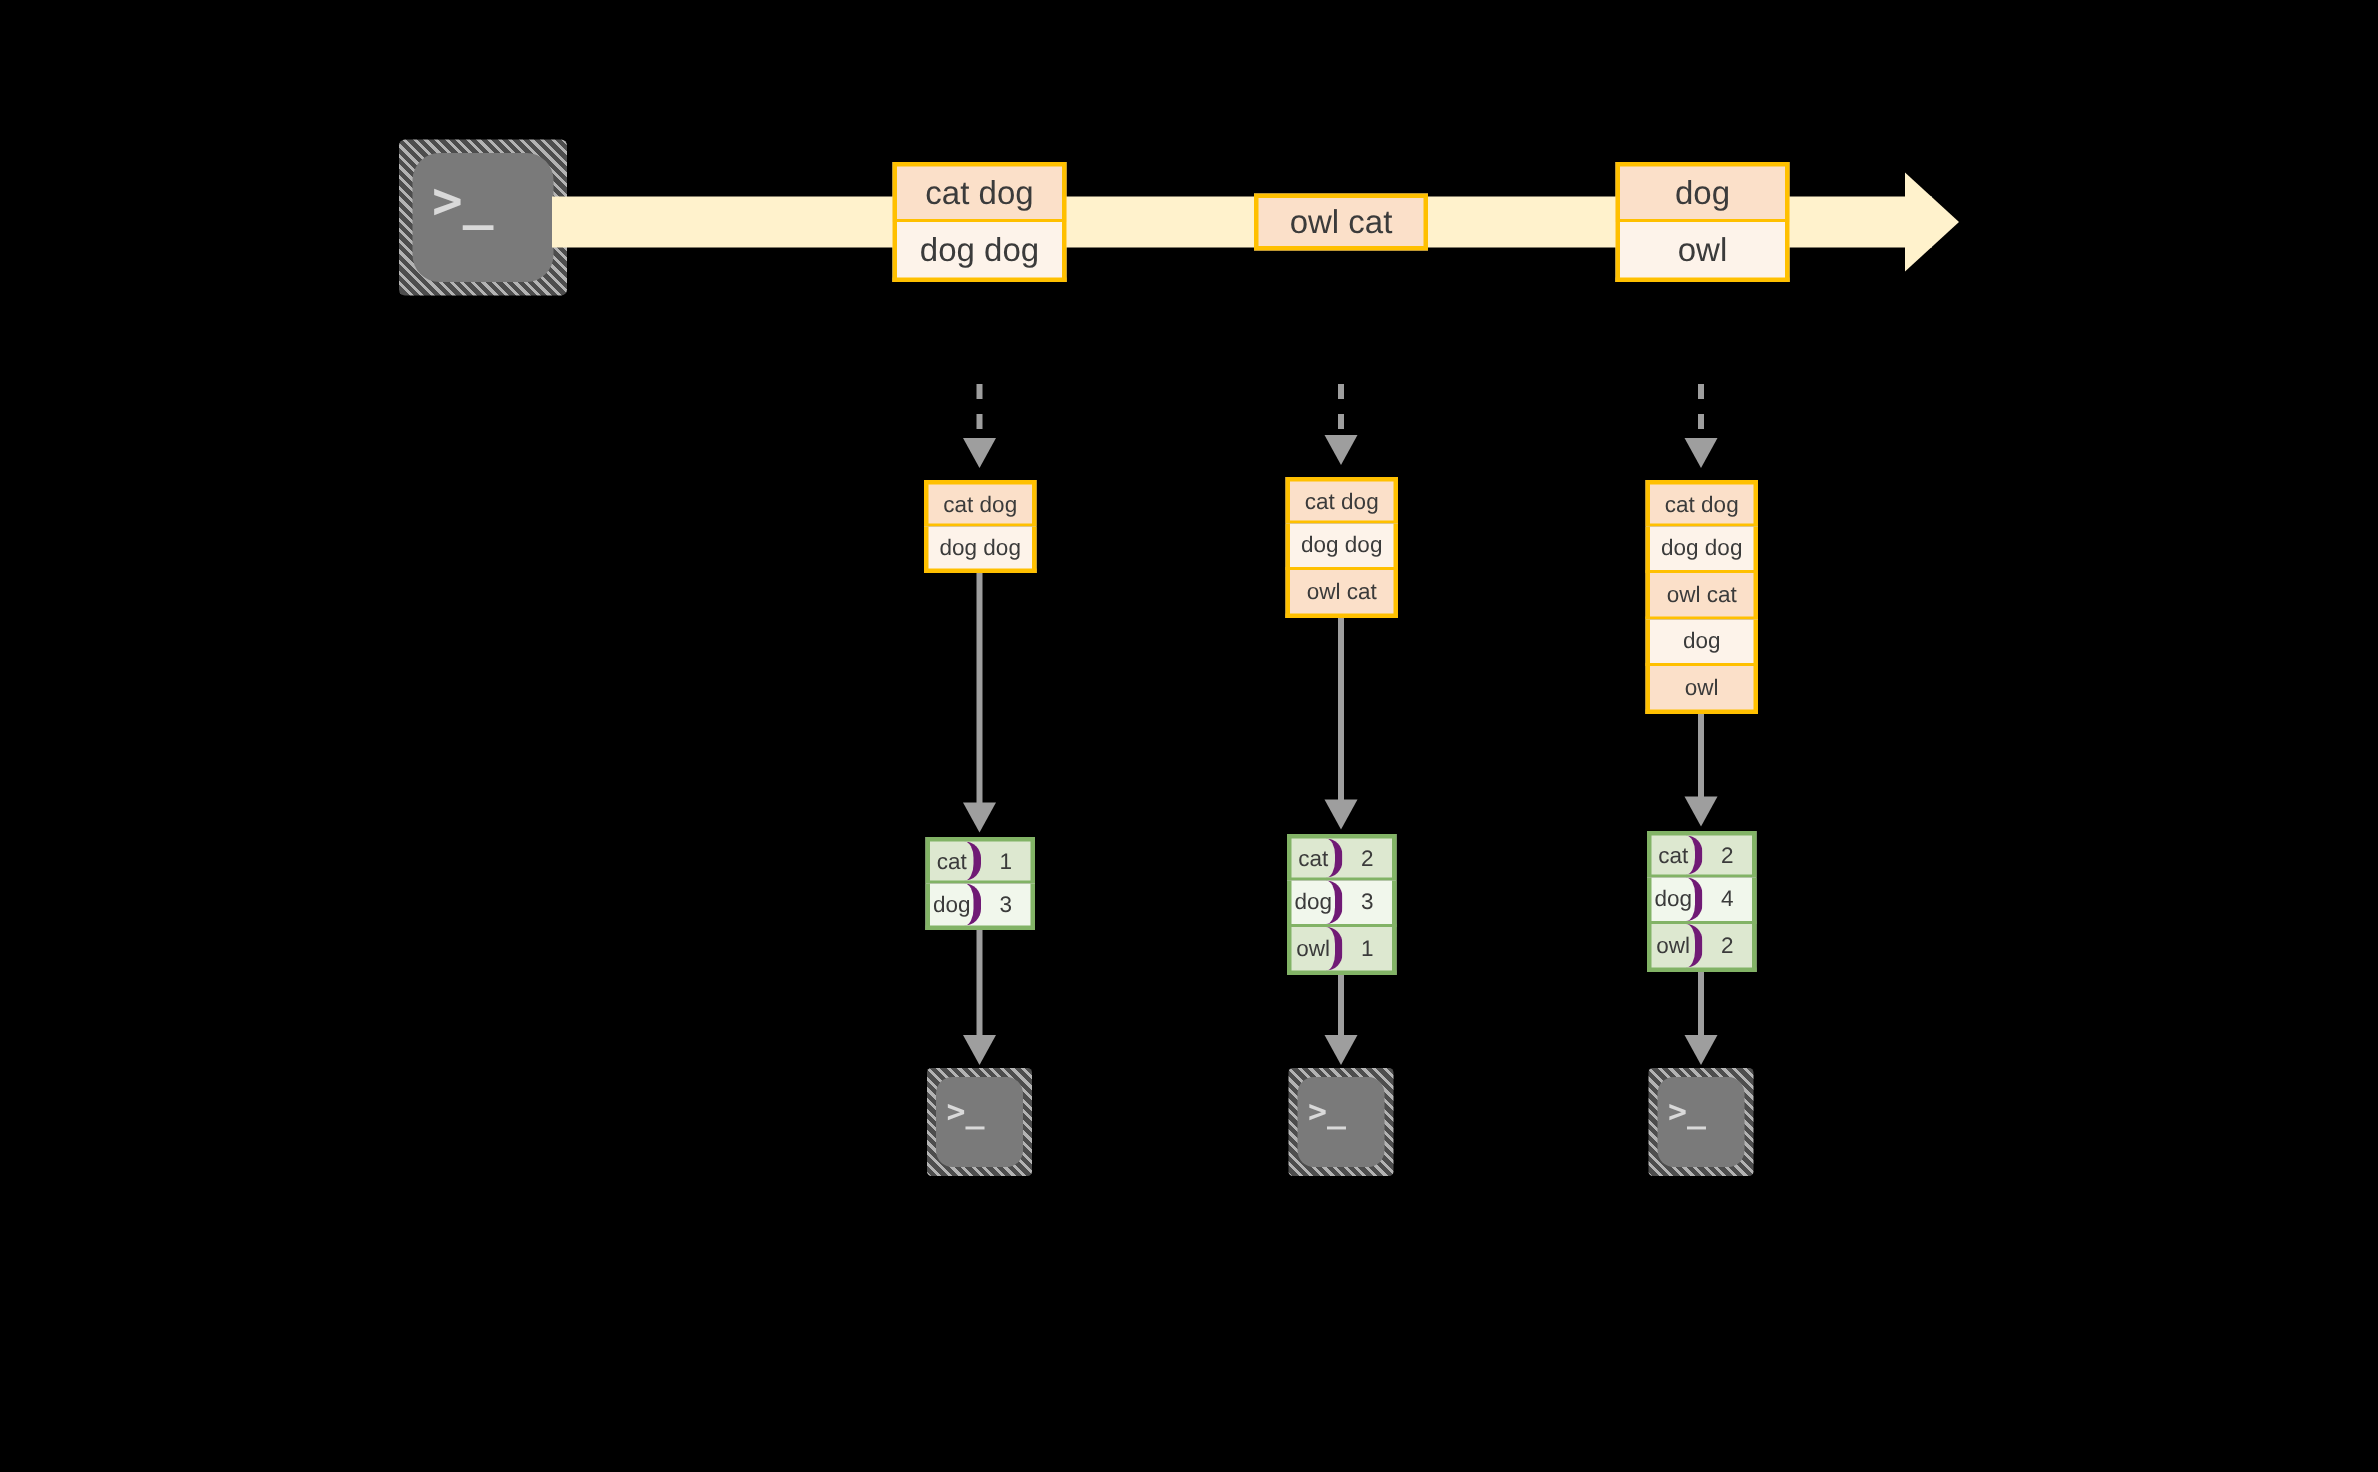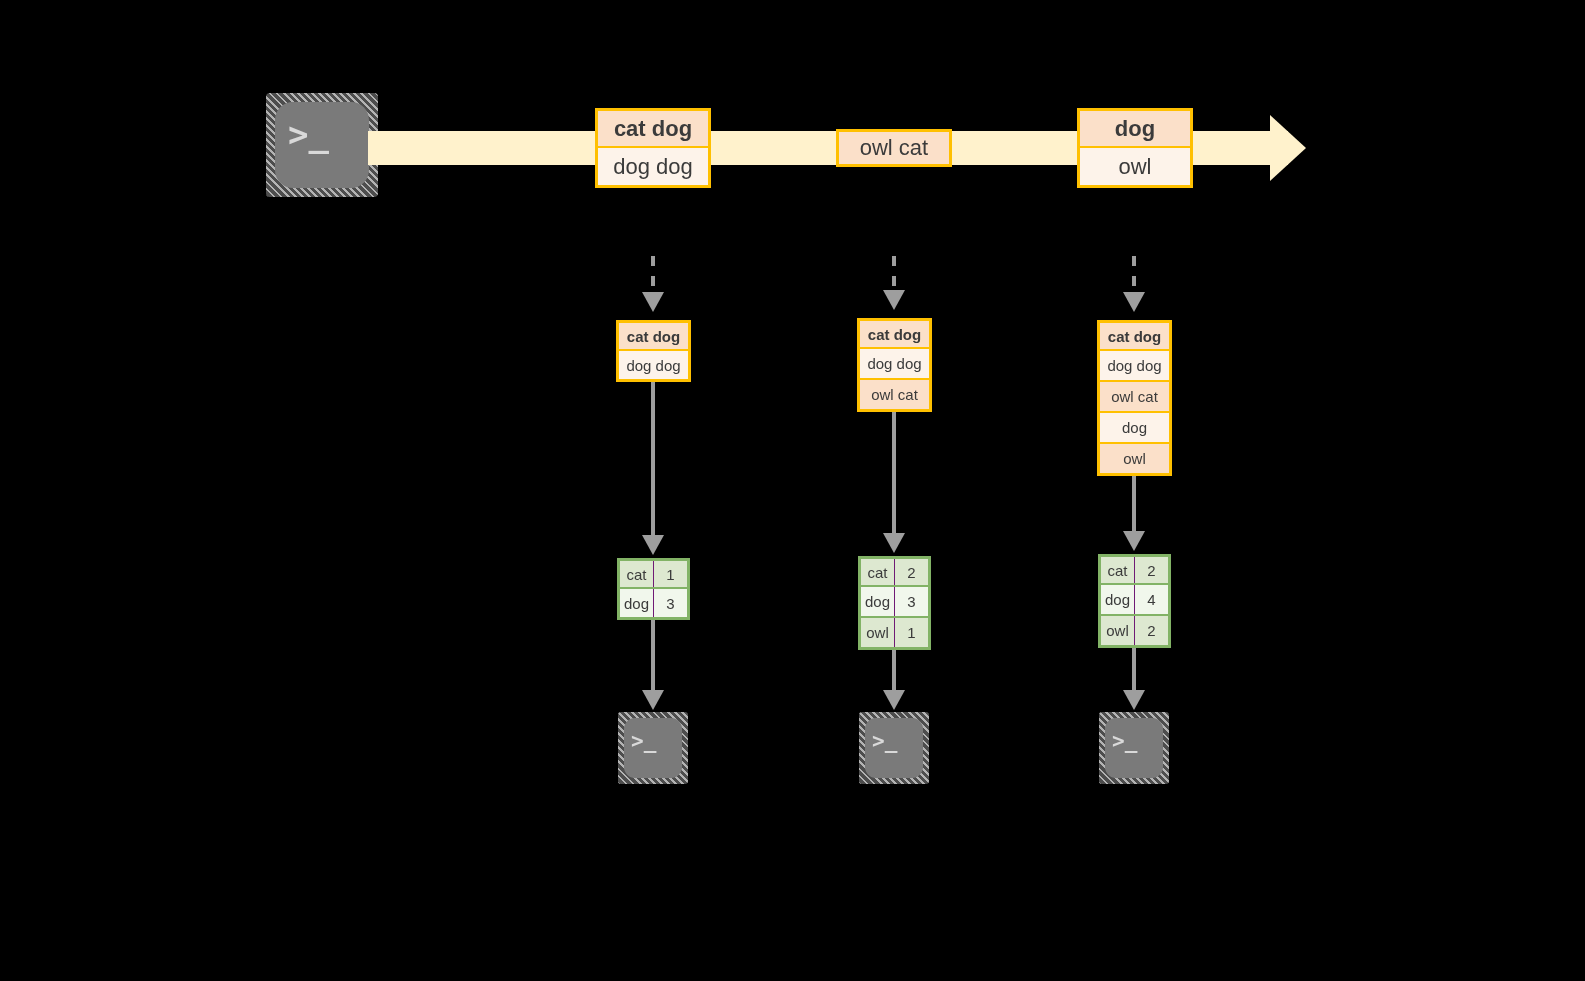--- a/index.html
+++ b/index.html
@@ -69,21 +69,21 @@
     box-sizing: border-box;
     border: 3px solid #FFC000;
     background: #FBE0C9;
     color: #3b3b3b;
     display: flex;
     align-items: center;
     justify-content: center;
     white-space: nowrap;
   }
   .rec.light { background: #FDF3EA; }
-  .rec.stacked-top    { border-bottom-width: 2px; font-weight: bold; }
+  .rec.stacked-top    { border-bottom-width: 2px; }
   .rec.stacked-mid    { border-top-width: 0; border-bottom-width: 2px; }
   .rec.stacked-bottom { border-top-width: 0; }
 
   
   .res {
     position: absolute;
     box-sizing: border-box;
     border: 3px solid #82B366;
     display: flex;
     color: #3b3b3b;
@@ -92,21 +92,22 @@
   .res.light { background: #F1F7EC; }
   .res.stacked-top    { border-bottom-width: 2px; }
   .res.stacked-mid    { border-top-width: 0; border-bottom-width: 2px; }
   .res.stacked-bottom { border-top-width: 0; }
   .res .word {
     flex: 1 1 auto;
     display: flex;
     align-items: center;
     justify-content: center;
     box-sizing: border-box;
-    border-right: 1px solid #701a75;
+    border-right: 5px solid #701a75;
+    border-radius: 11px;
   }
   .res .cnt {
     flex: 0 0 33px;
     display: flex;
     align-items: center;
     justify-content: center;
     box-sizing: border-box;
   }
 
   

